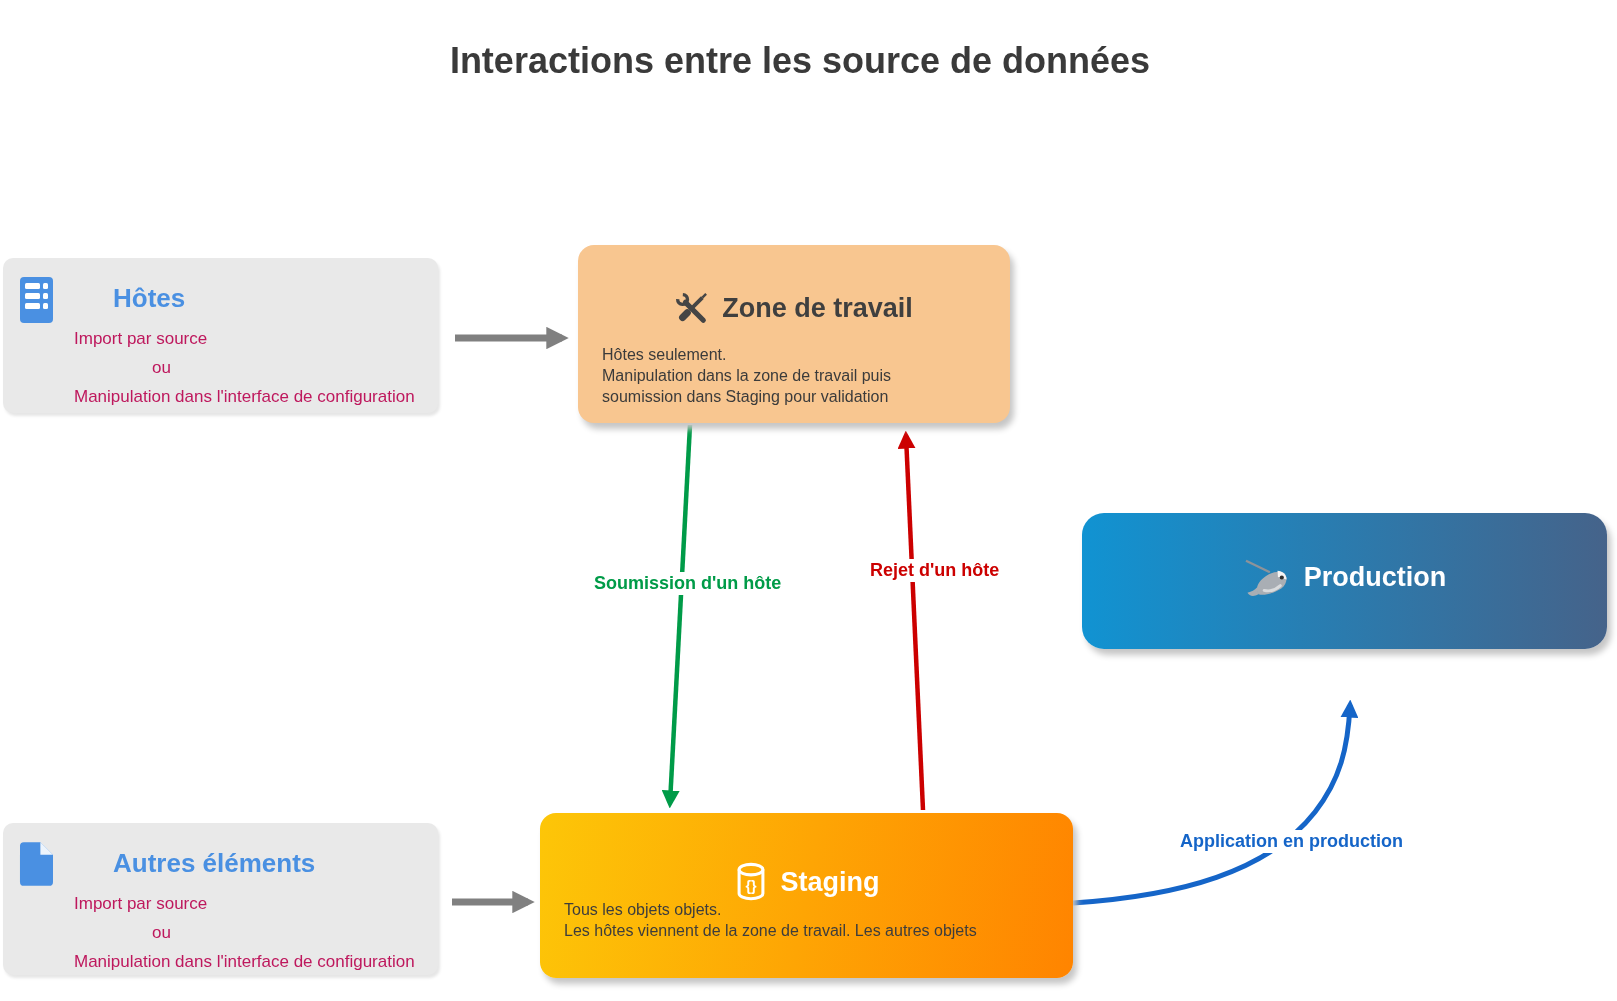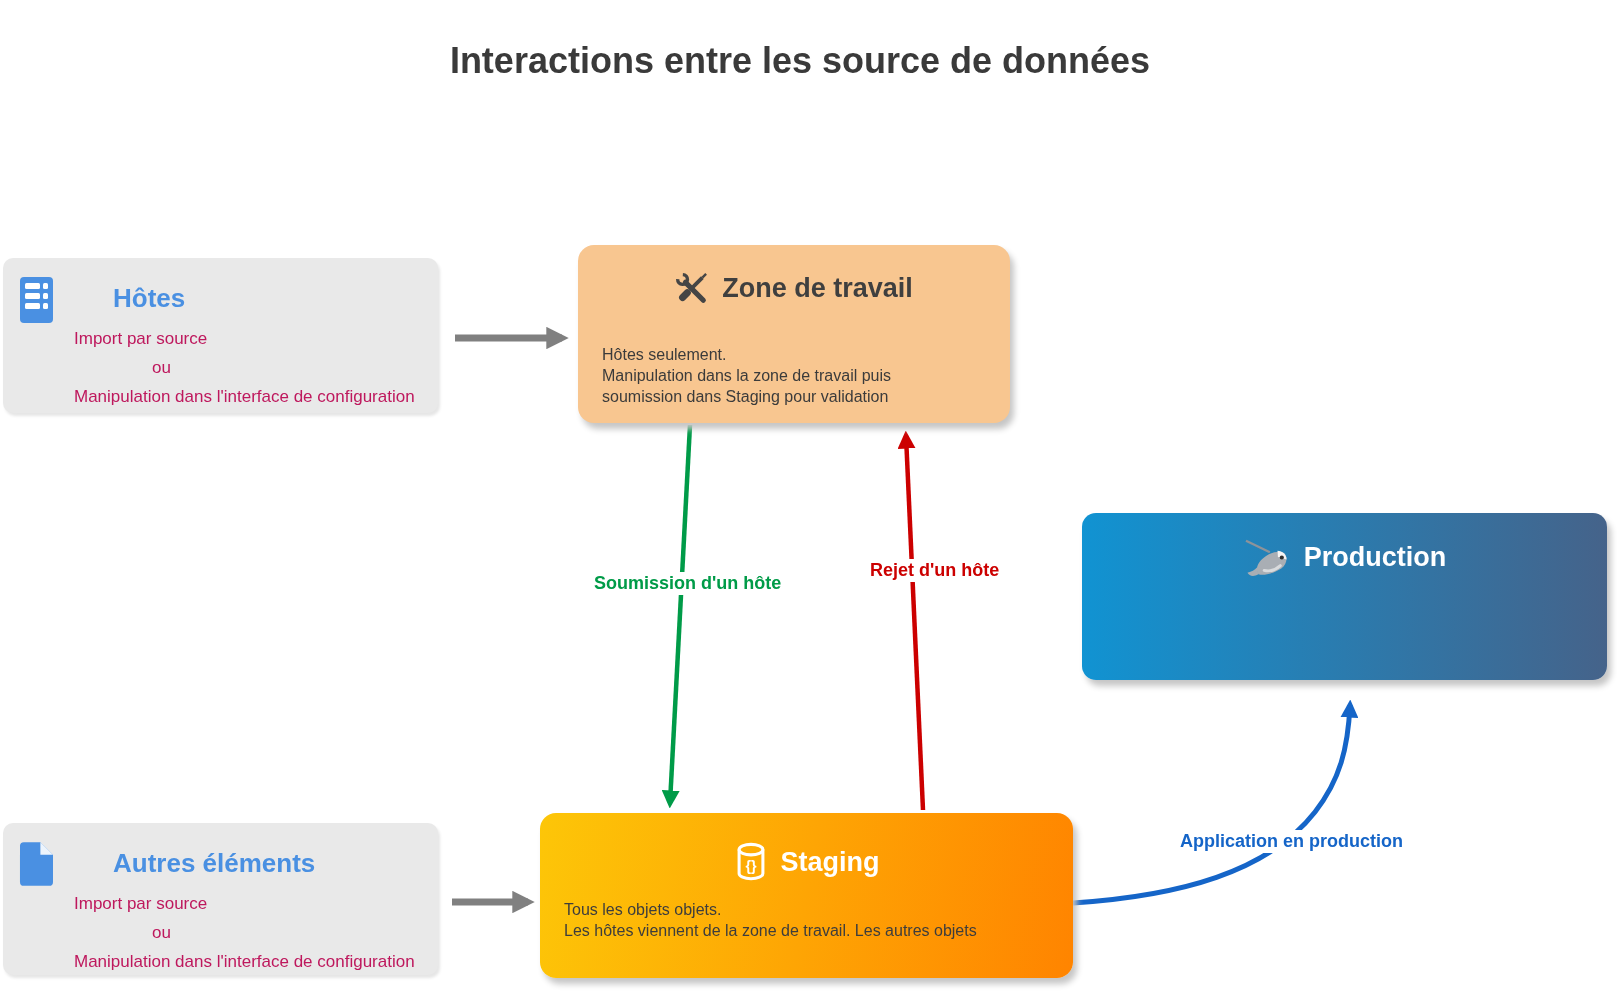--- a/index.html
+++ b/index.html
@@ -19,26 +19,26 @@
   #box-hotes{left:3px;top:258px;width:435px;height:155px;}
   #box-autres{left:3px;top:823px;width:435px;height:152px;}
   .gicon{position:absolute;left:16px;top:19px;width:35px;height:46px;}
   .gtitle{position:absolute;left:64px;top:25px;font-size:26px;font-weight:700;color:#4a90e2;margin-left:46px;}
   .glines{position:absolute;left:71px;top:66px;font-size:17px;line-height:29px;color:#be185d;}
   .gline-ou{padding-left:78px;}
 
   
   .cbox{border-radius:16px;box-shadow:4px 6px 6px #c6c6c6;}
   #box-zone{left:578px;top:245px;width:432px;height:178px;background:#f8c690;}
-  #box-production{left:1082px;top:513px;width:525px;height:167px;
-    background:linear-gradient(to right,#1193d2,#45638a);border-radius:14px;}
+  #box-production{left:1082px;top:513px;width:525px;height:136px;
+    background:linear-gradient(to right,#1193d2,#45638a);border-radius:22px;}
   #box-staging{left:540px;top:813px;width:533px;height:165px;
     background:linear-gradient(100deg,#fdc608,#ff8400);}
   .ctitle{position:absolute;left:0;right:0;display:flex;align-items:center;
-    justify-content:center;gap:13px;font-size:27px;font-weight:700;}
+    justify-content:center;gap:13px;font-size:27px;font-weight:700;margin-top:20px;}
   #box-zone .ctitle{top:27px;color:#3f3f3f;}
   #box-production .ctitle{top:23px;color:#ffffff;}
   #box-staging .ctitle{top:29px;color:#ffffff;}
   .cbody{position:absolute;font-size:16px;line-height:21px;}
   #box-zone .cbody{left:24px;top:99px;color:#3b3b3b;}
   #box-production .cbody{left:17px;top:91px;color:#f4f7f9;}
   #box-staging .cbody{left:24px;top:86px;color:#3d3d3d;}
   .cicon{display:block;}
 
   

